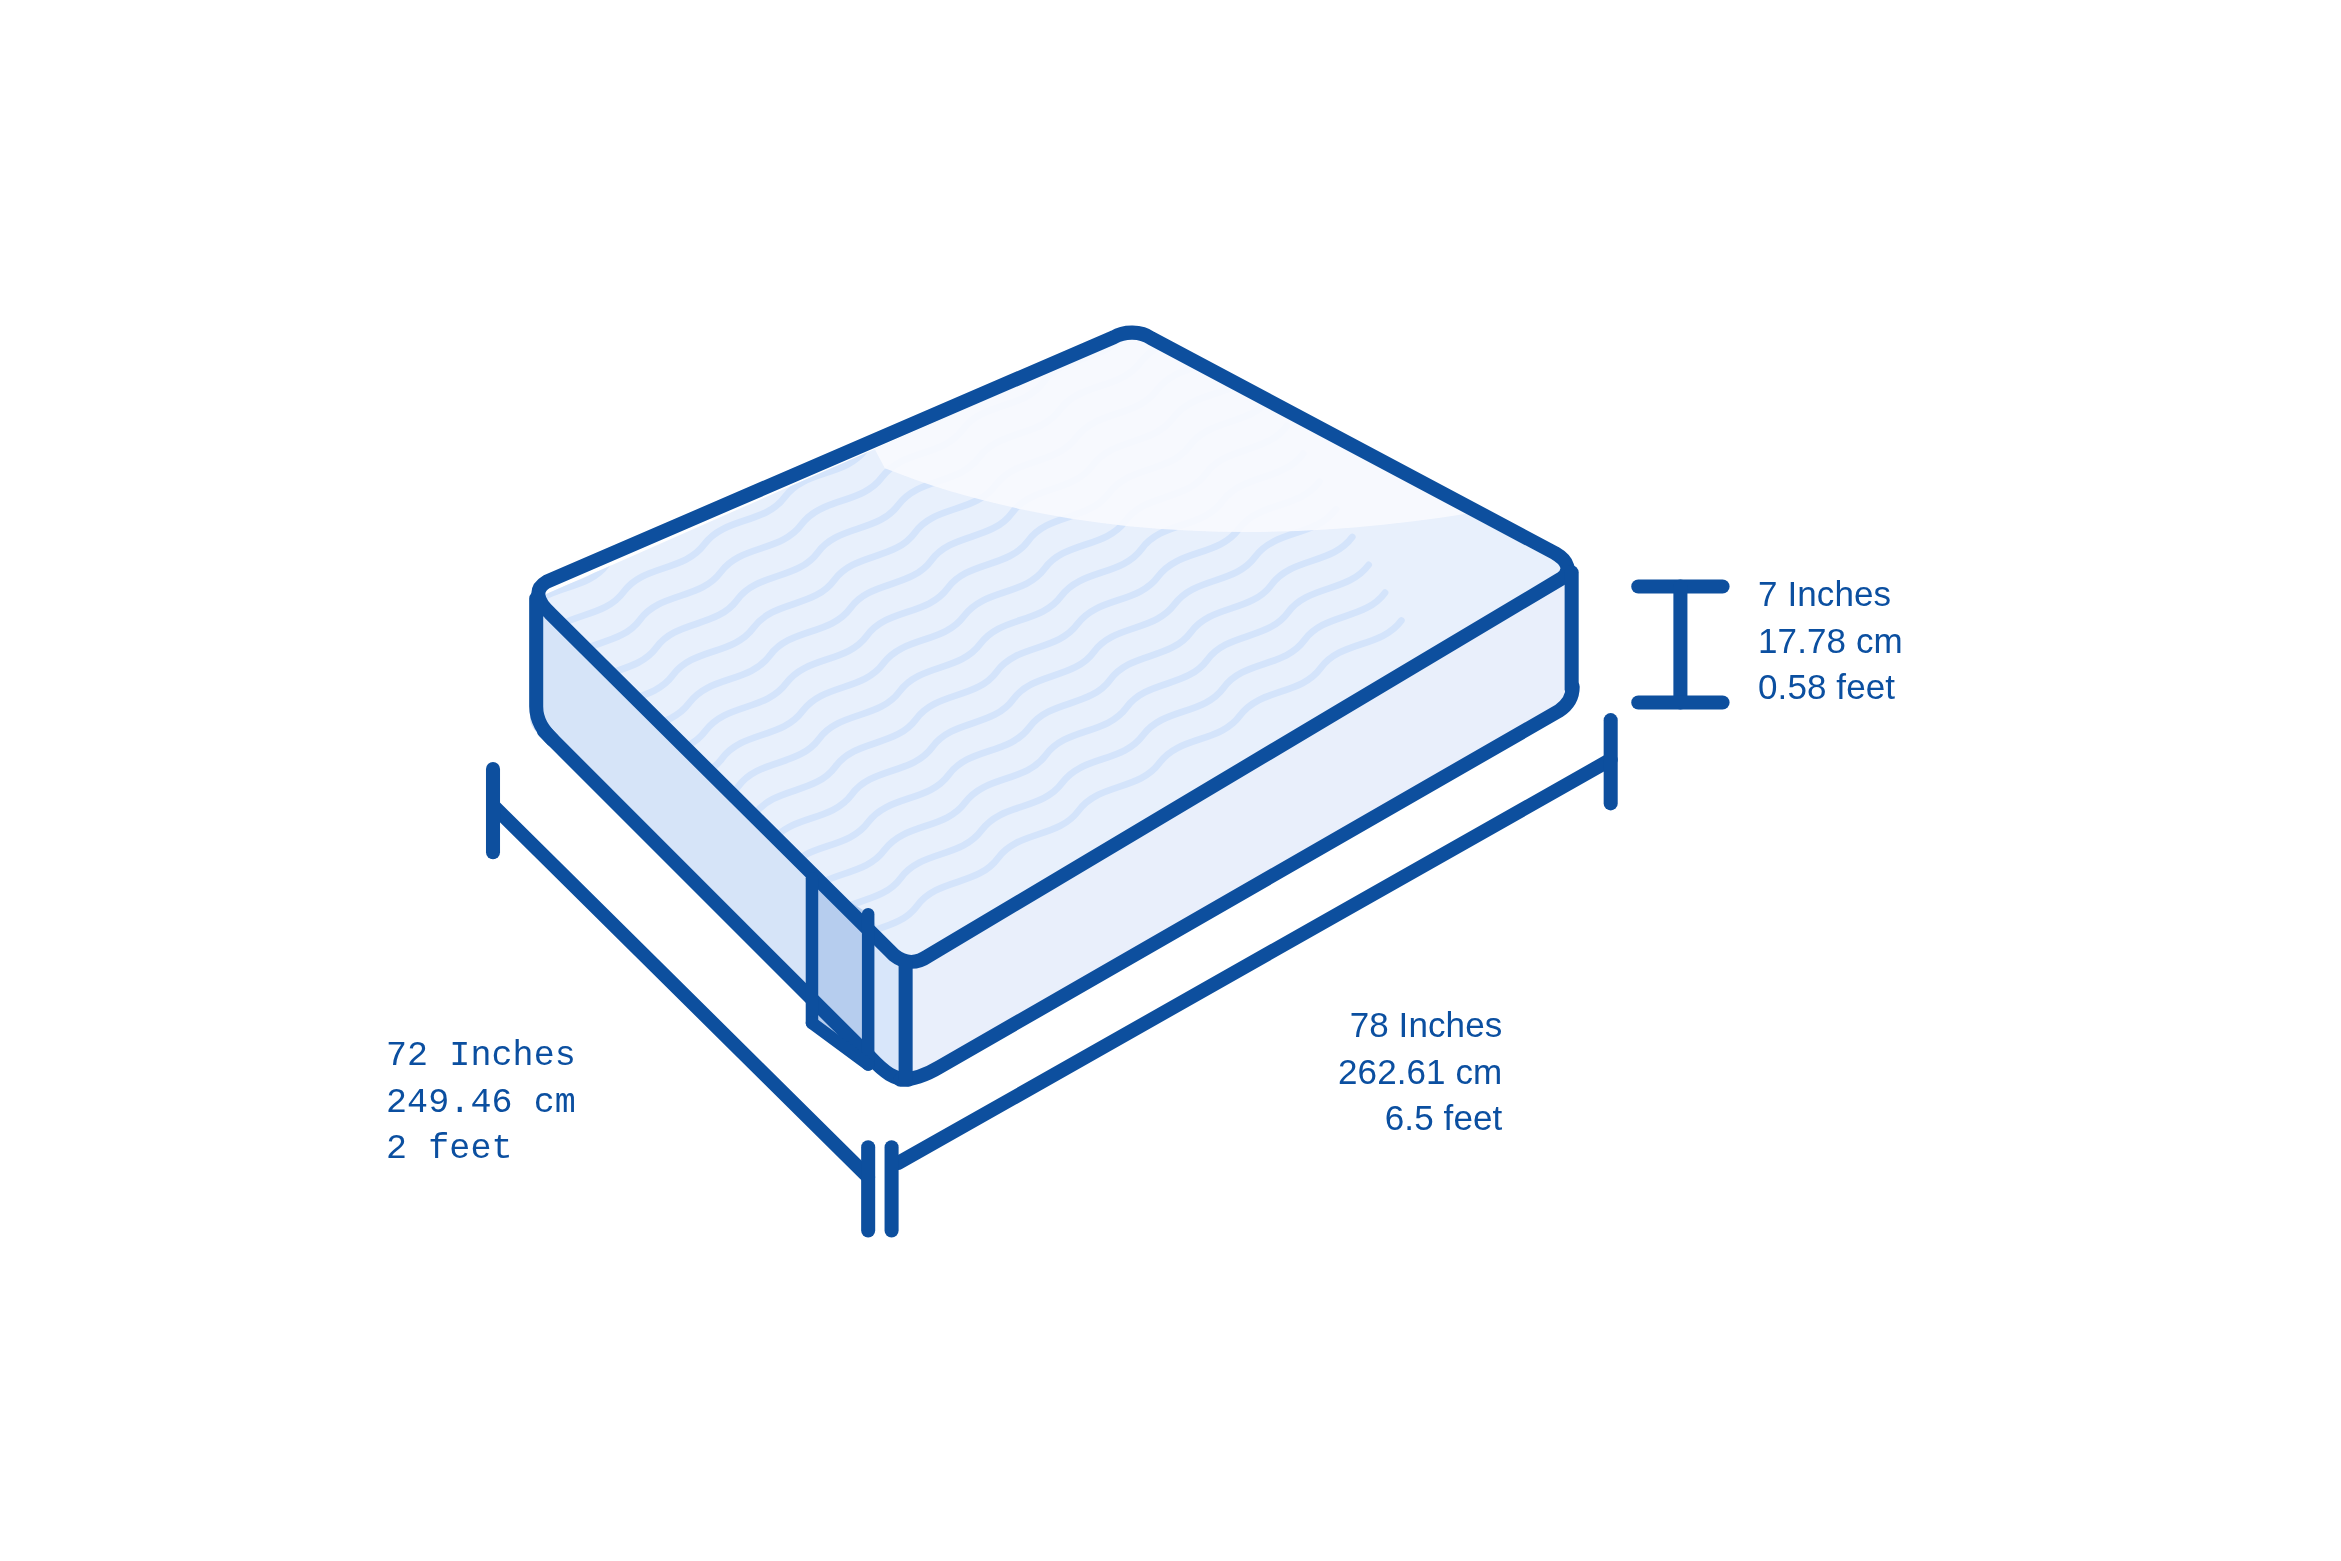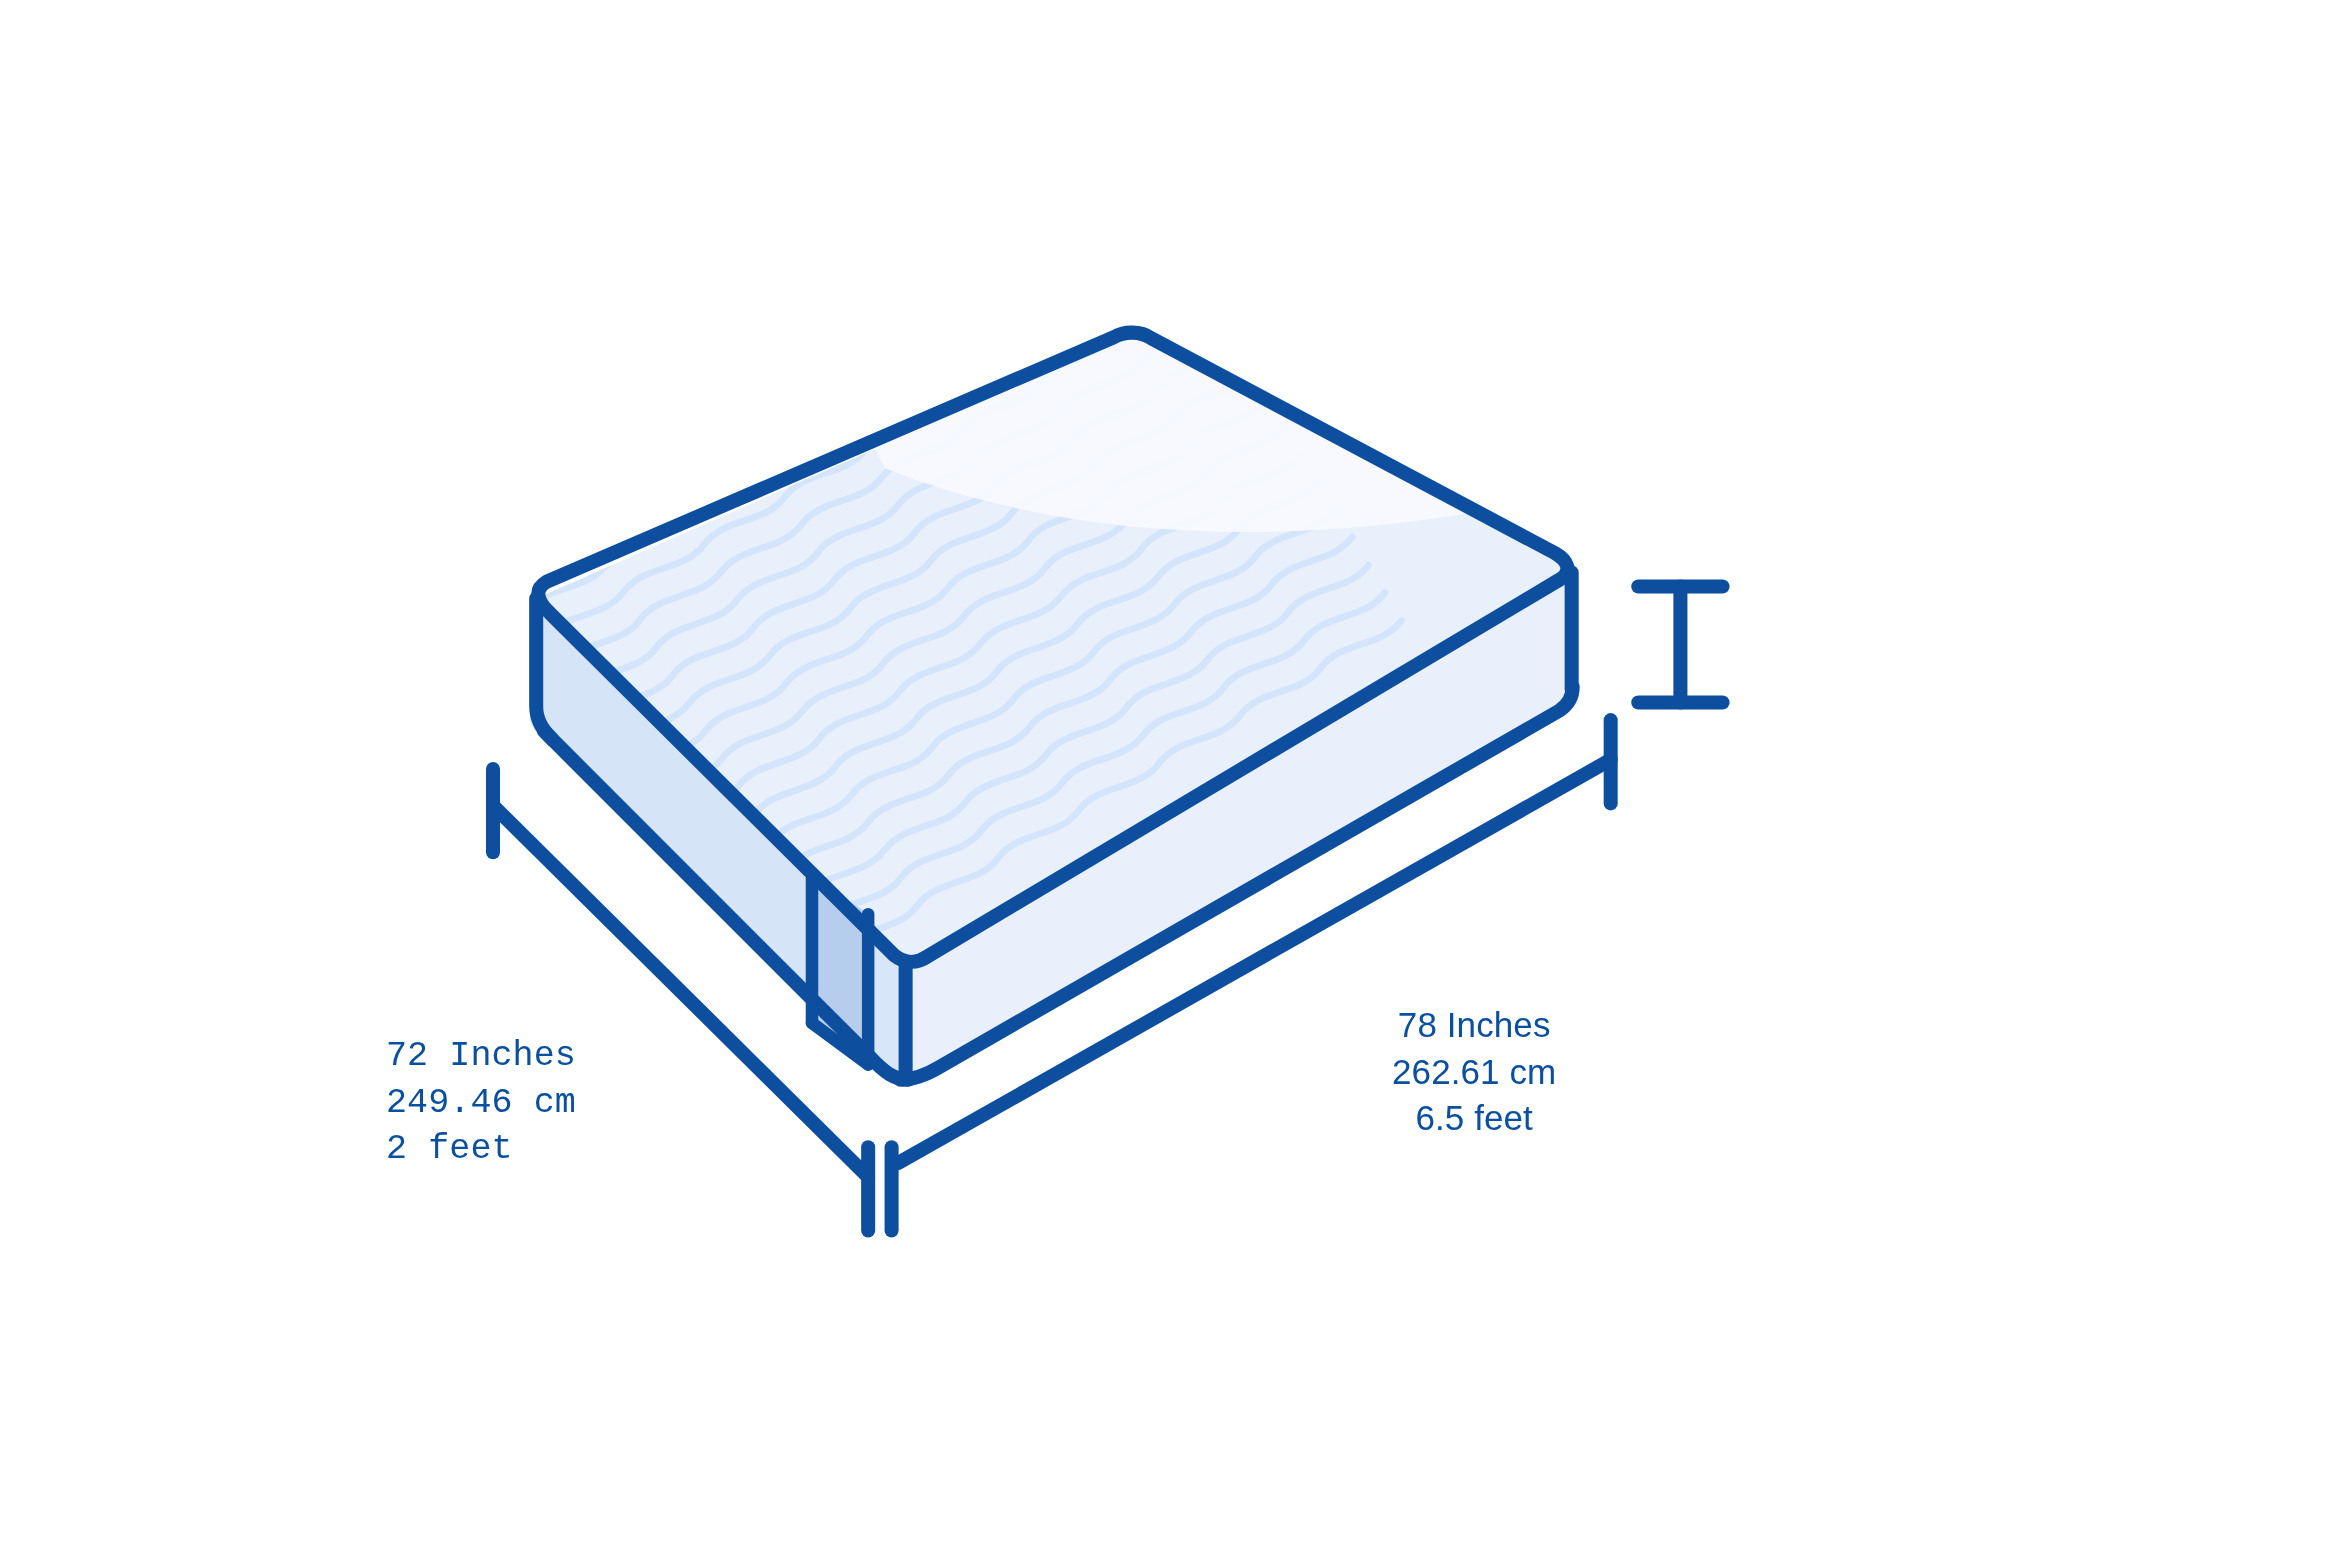--- a/index.html
+++ b/index.html
@@ -21,21 +21,21 @@
     color:#0b4fa0;
     font-size:35px;
     line-height:1.33;
     font-weight:400;
     white-space:nowrap;
     letter-spacing:0.1px;
   }
   .dim-label .ln { display:block; }
 
   #label-height { left:1758px; top:571px; text-align:left; }
-  #label-length { left:1392px; top:1002px; text-align:center; }
+  #label-length { left:1338px; top:1002px; text-align:right; }
   #label-width  { left:386px;  top:1033px; text-align:left;font-family:Liberation Mono, monospace; }
 </style>
 </head>
 <body>
 
 <div id="stage">
 
   <svg id="diagram" viewBox="0 0 4500 3000" xmlns="http://www.w3.org/2000/svg">
     <defs>
 
@@ -133,20 +133,25 @@
       <line x1="1713" y1="2205" x2="1713" y2="2365" stroke="#0d4f9e" stroke-width="27" stroke-linecap="round"></line>
     </g>
 
     <g>
       <line x1="947" y1="1548" x2="1668" y2="2262" stroke="#0d4f9e" stroke-width="27" stroke-linecap="round"></line>
       <line x1="947" y1="1478" x2="947" y2="1638" stroke="#0d4f9e" stroke-width="27" stroke-linecap="round"></line>
       <line x1="1668" y1="2205" x2="1668" y2="2365" stroke="#0d4f9e" stroke-width="27" stroke-linecap="round"></line>
     </g>
   </svg>
 
+  <div class="dim-label" id="label-height">
+    <span class="ln">7 Inches</span>
+    <span class="ln">17.78 cm</span>
+    <span class="ln">0.58 feet</span>
+  </div>
 
   <div class="dim-label" id="label-length">
     <span class="ln">78 Inches</span>
     <span class="ln">262.61 cm</span>
     <span class="ln">6.5 feet</span>
   </div>
 
   <div class="dim-label" id="label-width">
     <span class="ln">72 Inches</span>
     <span class="ln">249.46 cm</span>

